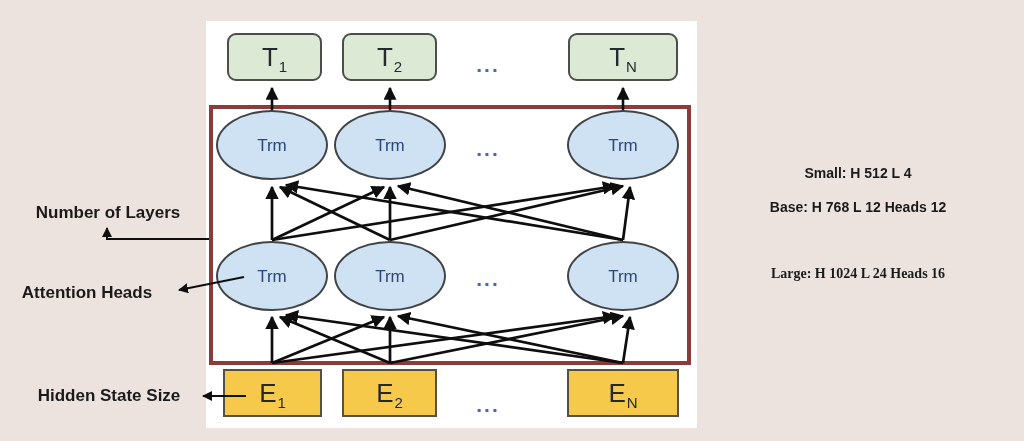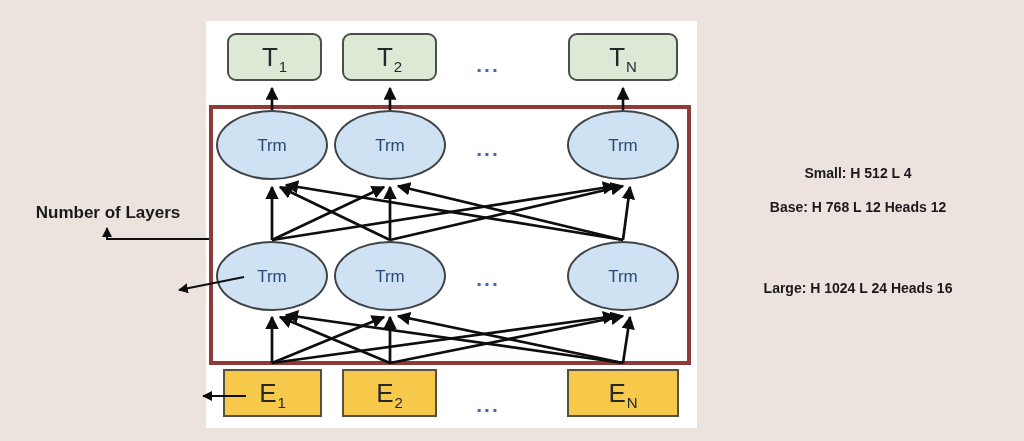--- a/index.html
+++ b/index.html
@@ -43,21 +43,21 @@
   .side-label{position:absolute;font-weight:bold;font-size:17px;color:#1a1a1a;text-align:center;white-space:nowrap;}
   .lbl-layers{left:20px;top:203px;width:176px;}
   .lbl-heads{left:6px;top:283px;width:162px;}
   .lbl-hidden{left:20px;top:386px;width:178px;}
 
   
   .spec{position:absolute;left:706px;width:304px;text-align:center;font-weight:bold;
         font-size:14px;color:#1a1a1a;white-space:nowrap;}
   .spec-small{top:165px;}
   .spec-base{top:199px;}
-  .spec-large{top:280px;}
+  .spec-large{top:266px;font-family:Liberation Serif, serif;}
 
   .overlay{position:absolute;left:0;top:0;pointer-events:none;}
 </style>
 </head>
 <body>
 
 <div class="stage">
 
   <div class="panel"></div>
 
@@ -106,20 +106,22 @@
     <span class="main">E</span>
       <sub>N</sub>
   </div>
 
   <div class="dots dots-t">...</div>
   <div class="dots dots-r1">...</div>
   <div class="dots dots-r2">...</div>
   <div class="dots dots-e">...</div>
 
   <div class="side-label lbl-layers">Number of Layers</div>
+  <div class="side-label lbl-heads">Attention Heads</div>
+  <div class="side-label lbl-hidden">Hidden State Size</div>
 
   <div class="spec spec-small">Small: H 512 L 4</div>
   <div class="spec spec-base">Base: H 768 L 12 Heads 12</div>
   <div class="spec spec-large">Large: H 1024 L 24 Heads 16</div>
 
   <svg class="overlay" width="1024" height="441" viewBox="0 0 1024 441">
     <defs>
       <marker id="ah" viewBox="0 0 10 10" refX="9" refY="5" markerWidth="5" markerHeight="5" orient="auto-start-reverse">
         <path d="M0,0 L10,5 L0,10 z" fill="#0e0e0e"></path>
       </marker>

